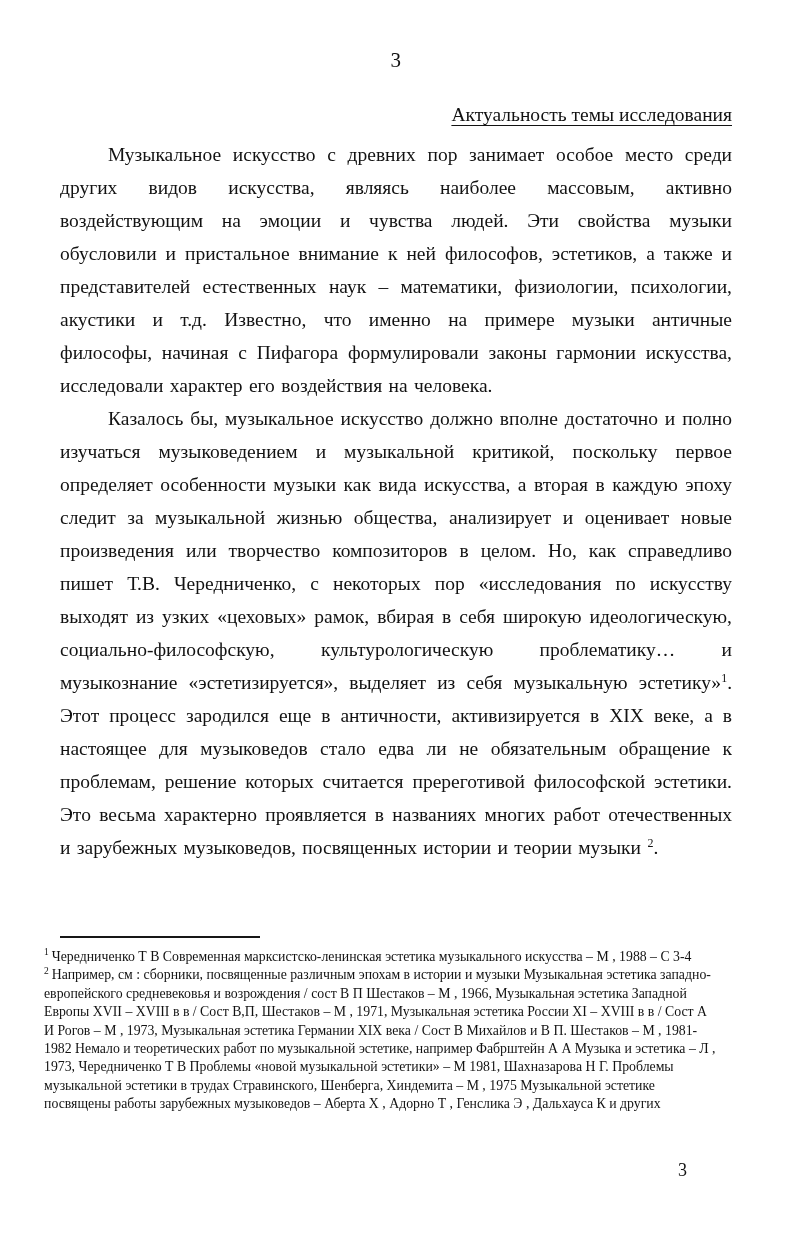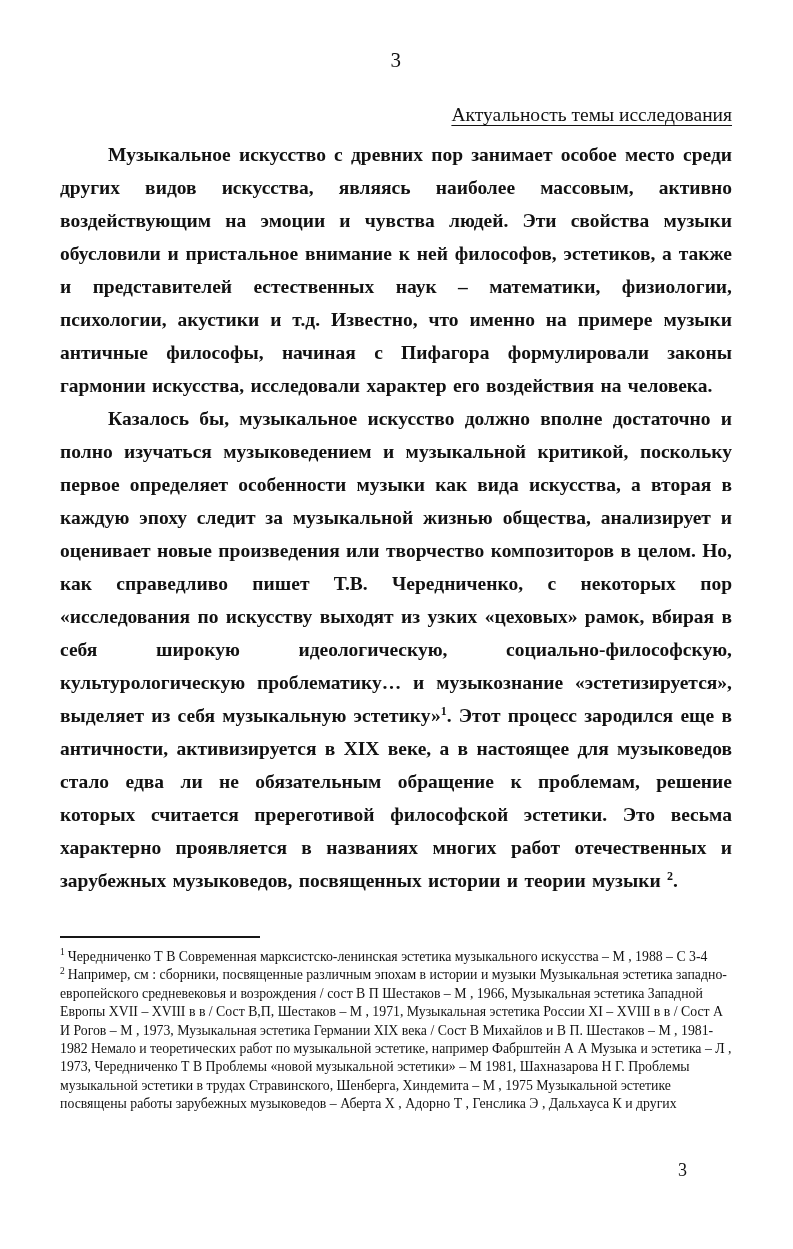--- a/index.html
+++ b/index.html
@@ -33,21 +33,20 @@
   .heading {
     margin: 31px 0 0 0;
     text-align: right;
     font-size: 19.5px;
     font-weight: normal;
     text-decoration: underline;
     text-underline-offset: 4px;
   }
   .body-text {
     margin-top: 12px;
-    font-weight: bold;
   }
   .body-text p {
     margin: 0;
     font-size: 19.5px;
     line-height: 33px;
     text-align: justify;
     text-align-last: left;
     text-indent: 48px;
     word-spacing: 1.5px;
   }
@@ -59,21 +58,21 @@
   .footnote-separator {
     position: absolute;
     left: 60px;
     top: 936px;
     width: 200px;
     height: 2px;
     background: #161616;
   }
   .footnotes {
     position: absolute;
-    left: 60px;
+    left: 44px;
     width: 676px;
     top: 948px;
   }
   .footnotes p {
     margin: 0;
     font-size: 13.8px;
     line-height: 18.4px;
     text-align: left;
   }
   .footnotes sup {

